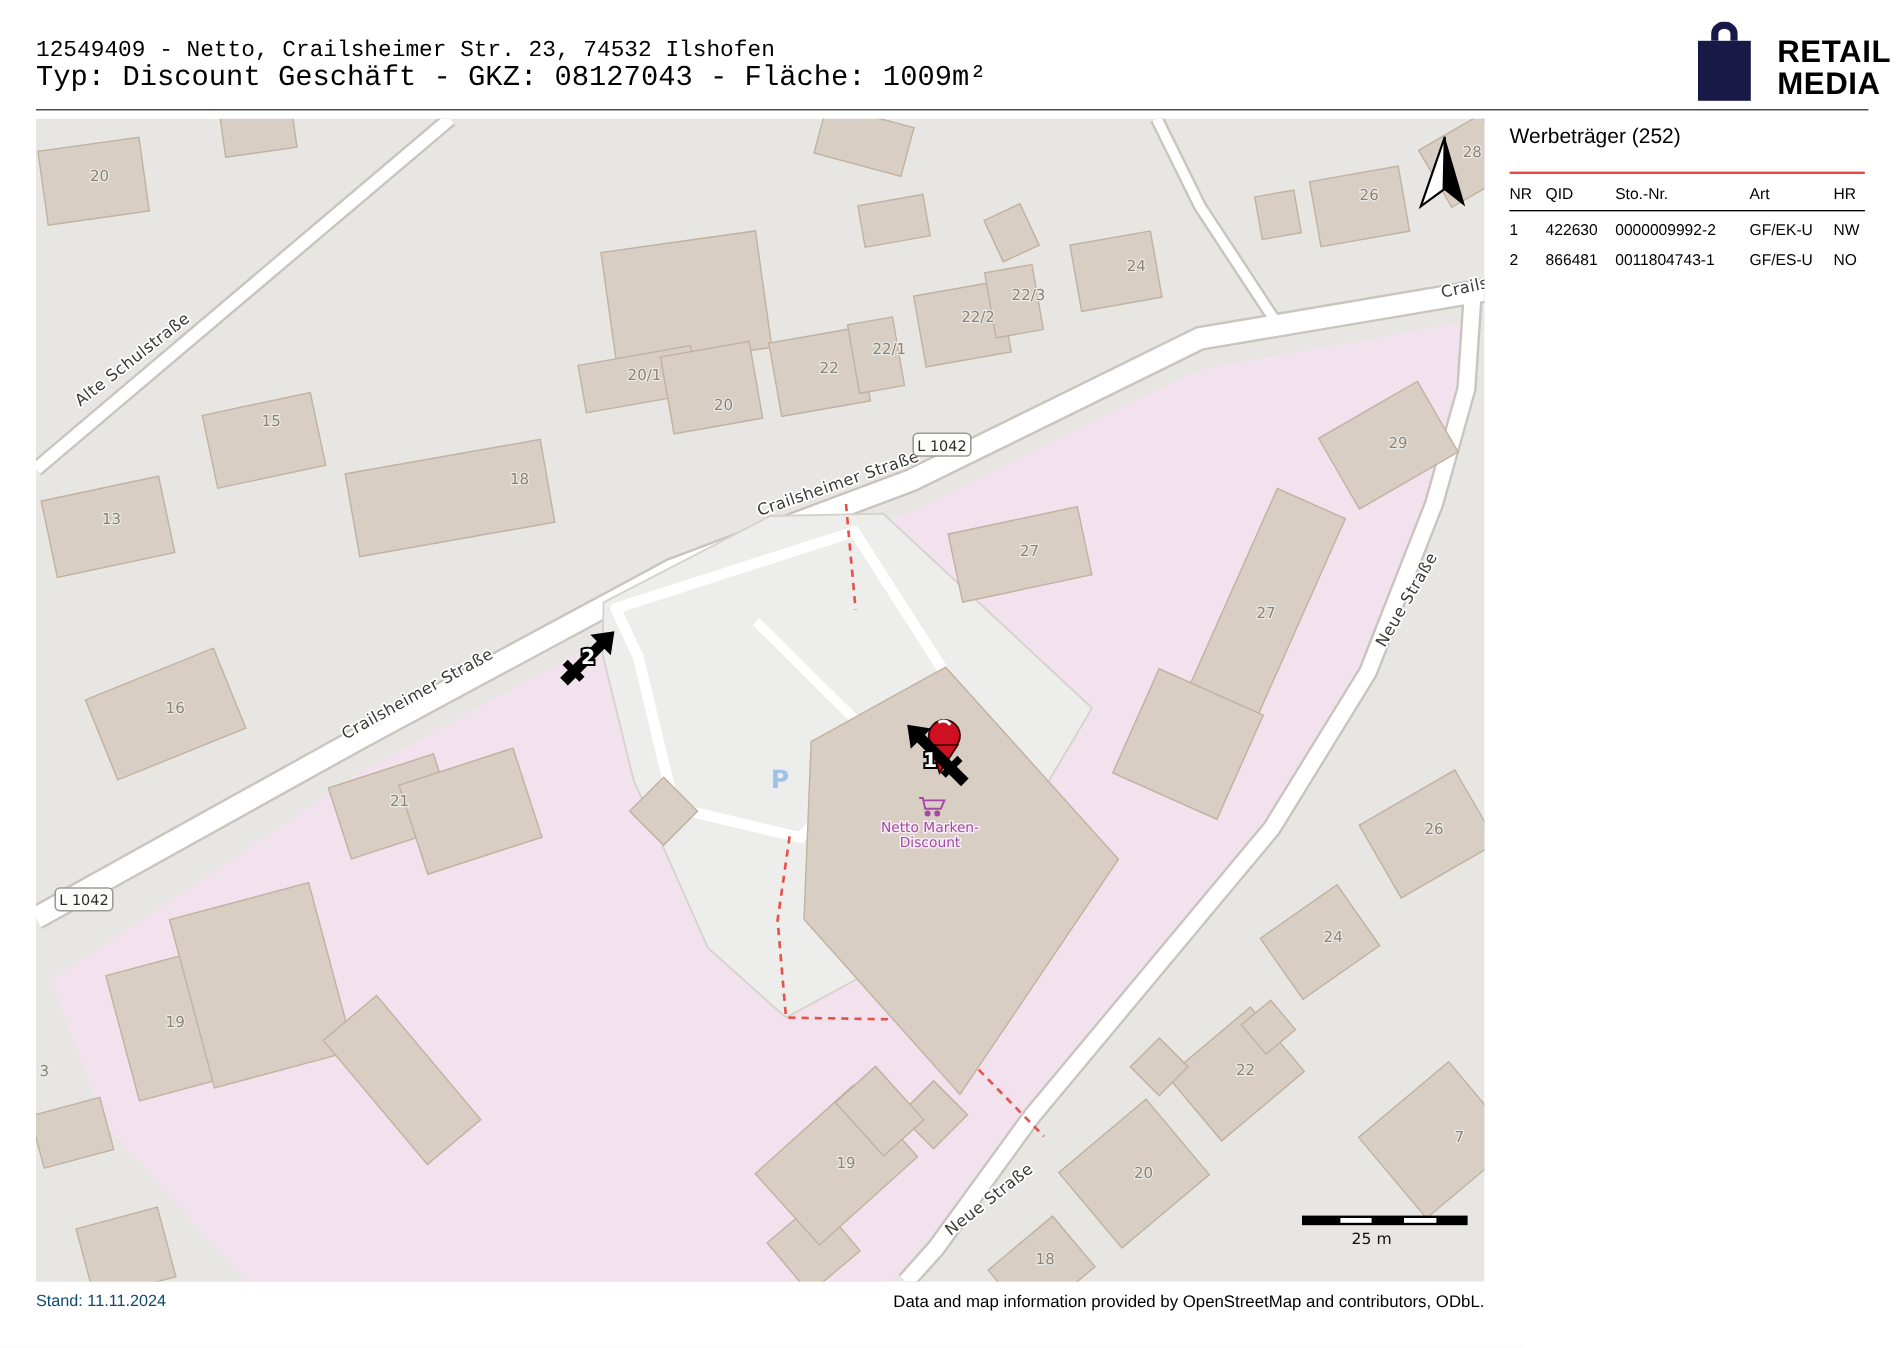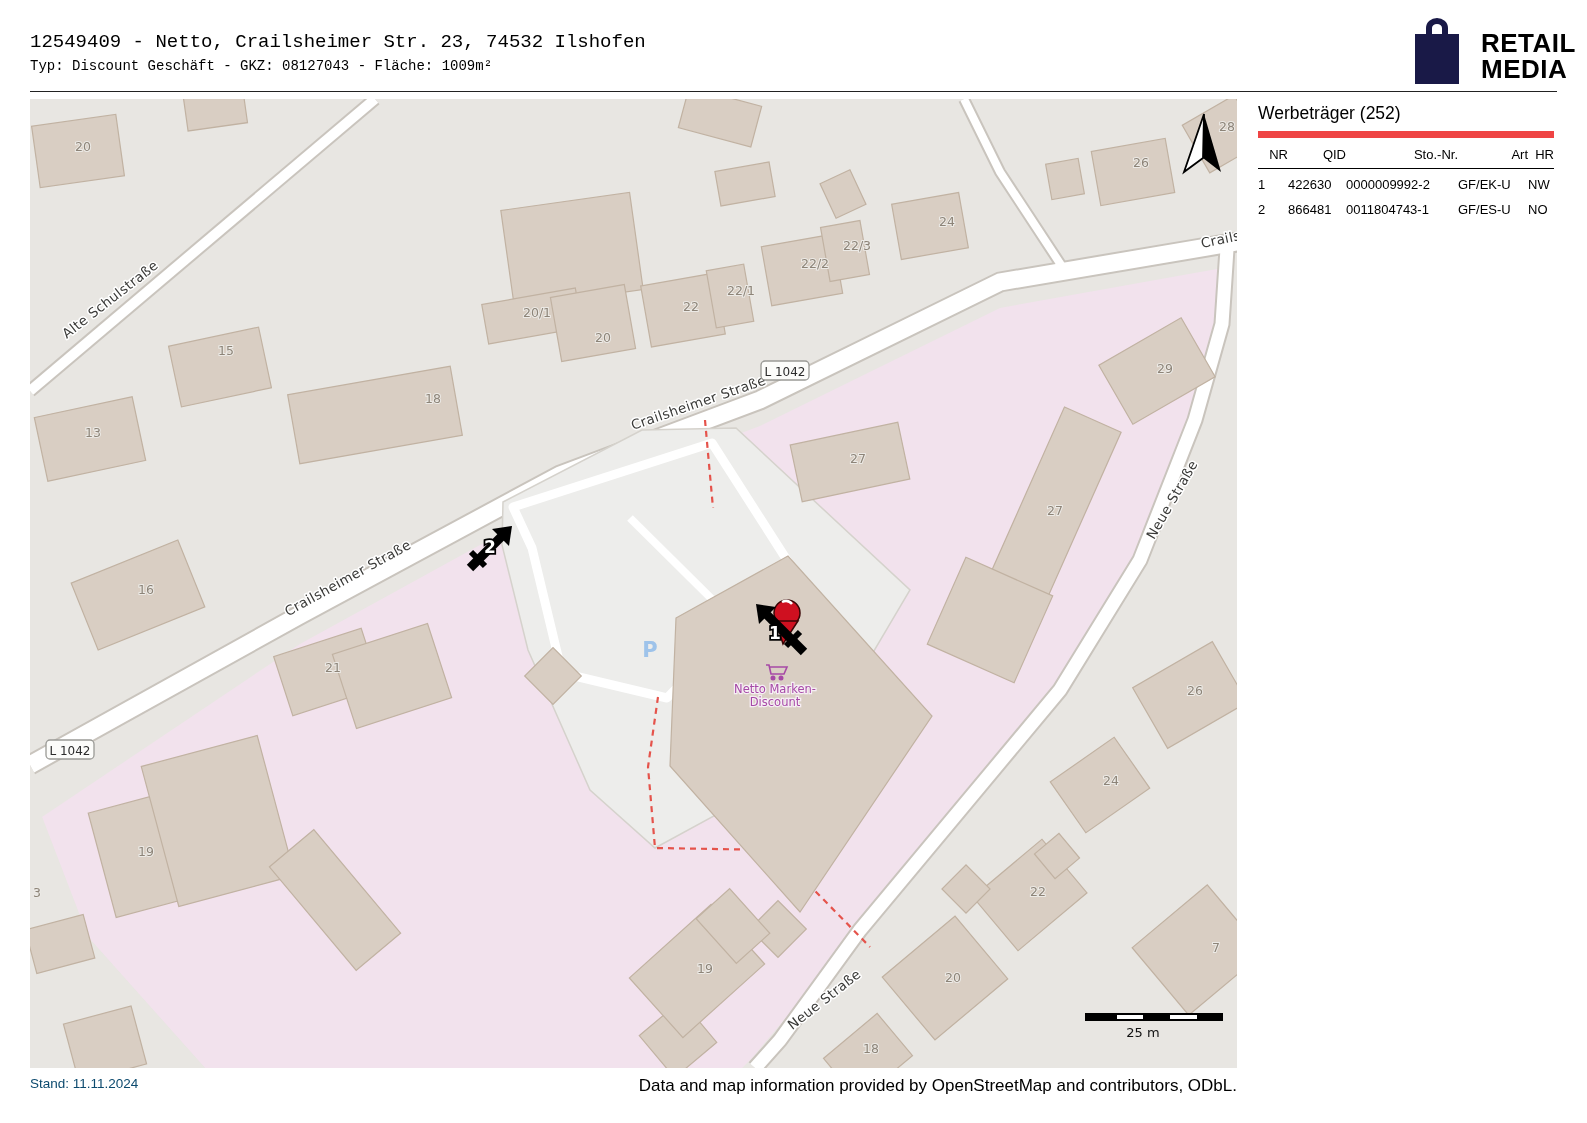--- a/index.html
+++ b/index.html
@@ -1,44 +1,44 @@
 <!DOCTYPE html>
 <html><head>
 <meta charset="utf-8">
 <style>
   html,body{margin:0;padding:0;background:#fff;}
   body{width:1587px;height:1123px;position:relative;font-family:"Liberation Sans",sans-serif;overflow:hidden;}
   .abs{position:absolute;}
   
   #hdr{left:30px;top:30px;color:#000;font-family:Liberation Mono, monospace;}
   #hdr .l1{font-size:19px;line-height:24px;}
-  #hdr .l2{font-size:14px;line-height:24px;}
+  #hdr .l2{font-size:24px;line-height:24px;}
   #hdr-rule{left:30px;top:91px;width:1527px;height:0;border-top:1.5px solid #222;}
   
   #logo{left:1413px;top:18px;width:150px;height:72px;}
   #logo .word{position:absolute;left:68px;font-weight:bold;font-size:26px;letter-spacing:0.5px;}
   
   #map{left:30px;top:99px;width:1207px;height:969px;background:#e8e6e2;}
   #map svg{display:block;}
   .street{font-family:"DejaVu Sans","Liberation Sans",sans-serif;font-size:13.5px;fill:#3a3a38;stroke:#ffffff;stroke-width:3px;paint-order:stroke;stroke-linejoin:round;letter-spacing:0.4px;}
   .bldnum{font-family:"DejaVu Sans","Liberation Sans",sans-serif;font-size:12.5px;fill:#8d8478;stroke:#eceae6;stroke-width:2px;paint-order:stroke;}
   .badge-t{font-family:"DejaVu Sans","Liberation Sans",sans-serif;font-size:12px;fill:#2c2c2c;text-anchor:middle;}
   .poi-t{font-family:"DejaVu Sans","Liberation Sans",sans-serif;font-size:11.5px;fill:#a649a6;stroke:#f6eef4;stroke-width:2.5px;paint-order:stroke;text-anchor:middle;}
   .mk-n{font-family:"DejaVu Sans","Liberation Sans",sans-serif;font-size:17px;font-weight:bold;fill:#fff;stroke:#000;stroke-width:3.5px;paint-order:stroke;text-anchor:middle;}
   .p-sym{font-family:"DejaVu Sans","Liberation Sans",sans-serif;font-size:21px;font-weight:bold;fill:#9ec3ea;text-anchor:middle;}
   .scale-t{font-family:"DejaVu Sans","Liberation Sans",sans-serif;font-size:13px;fill:#111;text-anchor:middle;}
   
   #side{left:1258px;top:103px;width:296px;}
-  #side h2{margin:0 0 6px 0;font-size:17.5px;font-weight:normal;color:#000;border-bottom:7px solid #ef4444;padding-bottom:7px;}
+  #side h2{margin:0 0 6px 0;font-size:17.5px;font-weight:normal;color:#000;border-bottom:2px solid #ef4444;padding-bottom:19px;}
   #side table{border-collapse:collapse;width:100%;font-size:13px;color:#000;}
-  #side thead th{text-align:right;font-weight:normal;border-bottom:1px solid #000;padding:3px 0 6px 0;}
+  #side thead th{text-align:left;font-weight:normal;border-bottom:1px solid #000;padding:3px 0 6px 0;}
   #side tbody td{padding:8px 0 2px 0;}
   
   #foot-l{left:30px;top:1076px;font-size:13.5px;color:#0c4a6e;}
-  #foot-r{left:30px;top:1076px;width:1207px;text-align:right;font-size:17px;color:#000;}
+  #foot-r{left:30px;top:1076px;width:1207px;text-align:right;font-size:14px;color:#000;}
 </style>
 </head>
 <body>
 
 <div id="hdr" class="abs">
   <div class="l1">12549409 - Netto, Crailsheimer Str. 23, 74532 Ilshofen</div>
   <div class="l2">Typ: Discount Geschäft - GKZ: 08127043 - Fläche: 1009m²</div>
 </div>
 <div id="hdr-rule" class="abs"></div>
 

